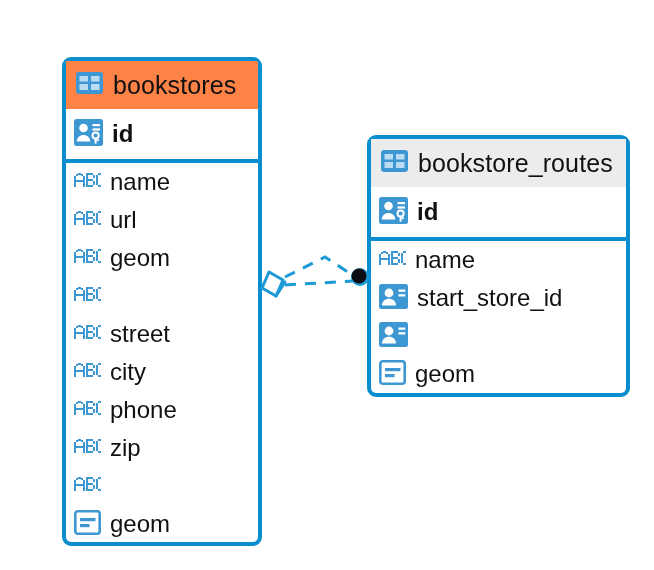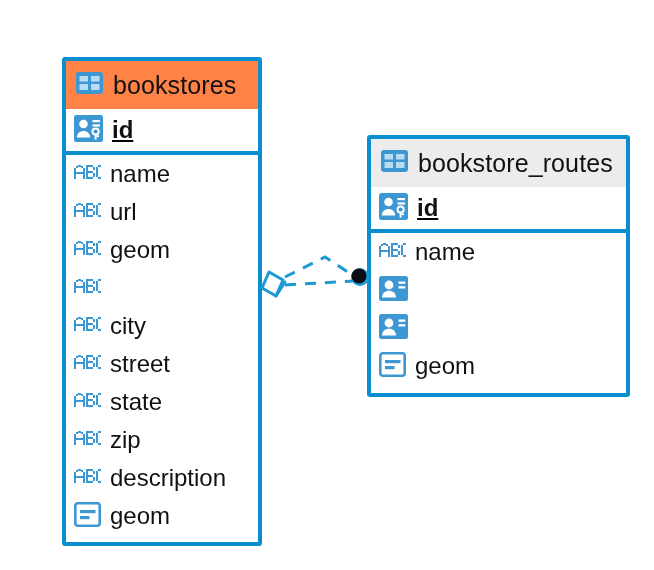--- a/index.html
+++ b/index.html
@@ -15,21 +15,21 @@
     font-family: "Liberation Sans", "DejaVu Sans", sans-serif;
     -webkit-font-smoothing: antialiased;
   }
 
   
   .er-table {
     position: absolute;
     box-sizing: border-box;
     background: #ffffff;
     border: 4px solid #0b8ed0;
-    border-radius: 3px;
+    border-radius: 9px;
   }
 
   .table-header {
     display: flex;
     align-items: center;
     box-sizing: border-box;
     height: 48px;
     padding: 0 8px 0 10px;
     gap: 10px;
   }
@@ -46,23 +46,22 @@
   
   .field-row {
     display: flex;
     align-items: center;
     box-sizing: border-box;
     height: 38px;
     padding: 0 8px 0 8px;
     gap: 9px;
   }
   .field-row.pk {
-    height: 46px;
+    height: 54px;
     border-bottom: 4px solid #0b8ed0;
-    text-decoration: underline;
   }
   .field-label {
     font-size: 24px;
     color: #111111;
     white-space: nowrap;
   }
   .field-row.pk .field-label {
     font-weight: bold;
   }
 
@@ -230,20 +229,45 @@
           <rect x="19" y="2" width="2" height="3"></rect>
             <rect x="14" y="6" width="5" height="2"></rect>
           <rect x="19" y="8" width="2" height="4"></rect>
             <rect x="14" y="12" width="5" height="2"></rect>
           <rect x="24" y="0" width="3" height="2"></rect>
             <rect x="22" y="2" width="2" height="10"></rect>
           <rect x="24" y="12" width="3" height="2"></rect>
         </g>
       </svg>
     </span>
+    <span class="field-label">street</span>
+  </div>
+
+  <div class="field-row">
+    <span class="icon">
+      <svg width="27" height="14" viewBox="0 0 27 14">
+        <g fill="#3d97d3">
+          <rect x="0" y="3" width="2" height="11"></rect>
+            <rect x="2" y="1" width="2" height="2"></rect>
+          <rect x="4" y="0" width="3" height="2"></rect>
+            <rect x="7" y="1" width="2" height="2"></rect>
+          <rect x="9" y="3" width="2" height="11"></rect>
+            <rect x="2" y="7" width="7" height="2"></rect>
+          <rect x="12" y="0" width="2" height="14"></rect>
+            <rect x="14" y="0" width="5" height="2"></rect>
+          <rect x="19" y="2" width="2" height="3"></rect>
+            <rect x="14" y="6" width="5" height="2"></rect>
+          <rect x="19" y="8" width="2" height="4"></rect>
+            <rect x="14" y="12" width="5" height="2"></rect>
+          <rect x="24" y="0" width="3" height="2"></rect>
+            <rect x="22" y="2" width="2" height="10"></rect>
+          <rect x="24" y="12" width="3" height="2"></rect>
+        </g>
+      </svg>
+    </span>
     <span class="field-label">city</span>
   </div>
 
   <div class="field-row">
     <span class="icon">
       <svg width="27" height="14" viewBox="0 0 27 14">
         <g fill="#3d97d3">
           <rect x="0" y="3" width="2" height="11"></rect>
             <rect x="2" y="1" width="2" height="2"></rect>
           <rect x="4" y="0" width="3" height="2"></rect>
@@ -255,46 +279,21 @@
           <rect x="19" y="2" width="2" height="3"></rect>
             <rect x="14" y="6" width="5" height="2"></rect>
           <rect x="19" y="8" width="2" height="4"></rect>
             <rect x="14" y="12" width="5" height="2"></rect>
           <rect x="24" y="0" width="3" height="2"></rect>
             <rect x="22" y="2" width="2" height="10"></rect>
           <rect x="24" y="12" width="3" height="2"></rect>
         </g>
       </svg>
     </span>
-    <span class="field-label">street</span>
-  </div>
-
-  <div class="field-row">
-    <span class="icon">
-      <svg width="27" height="14" viewBox="0 0 27 14">
-        <g fill="#3d97d3">
-          <rect x="0" y="3" width="2" height="11"></rect>
-            <rect x="2" y="1" width="2" height="2"></rect>
-          <rect x="4" y="0" width="3" height="2"></rect>
-            <rect x="7" y="1" width="2" height="2"></rect>
-          <rect x="9" y="3" width="2" height="11"></rect>
-            <rect x="2" y="7" width="7" height="2"></rect>
-          <rect x="12" y="0" width="2" height="14"></rect>
-            <rect x="14" y="0" width="5" height="2"></rect>
-          <rect x="19" y="2" width="2" height="3"></rect>
-            <rect x="14" y="6" width="5" height="2"></rect>
-          <rect x="19" y="8" width="2" height="4"></rect>
-            <rect x="14" y="12" width="5" height="2"></rect>
-          <rect x="24" y="0" width="3" height="2"></rect>
-            <rect x="22" y="2" width="2" height="10"></rect>
-          <rect x="24" y="12" width="3" height="2"></rect>
-        </g>
-      </svg>
-    </span>
-    <span class="field-label">state</span>
+    <span class="field-label">phone</span>
   </div>
 
   <div class="field-row">
     <span class="icon">
       <svg width="27" height="14" viewBox="0 0 27 14">
         <g fill="#3d97d3">
           <rect x="0" y="3" width="2" height="11"></rect>
             <rect x="2" y="1" width="2" height="2"></rect>
           <rect x="4" y="0" width="3" height="2"></rect>
             <rect x="7" y="1" width="2" height="2"></rect>
@@ -330,21 +329,20 @@
           <rect x="19" y="2" width="2" height="3"></rect>
             <rect x="14" y="6" width="5" height="2"></rect>
           <rect x="19" y="8" width="2" height="4"></rect>
             <rect x="14" y="12" width="5" height="2"></rect>
           <rect x="24" y="0" width="3" height="2"></rect>
             <rect x="22" y="2" width="2" height="10"></rect>
           <rect x="24" y="12" width="3" height="2"></rect>
         </g>
       </svg>
     </span>
-    <span class="field-label">description</span>
   </div>
 
   <div class="field-row">
     <span class="icon">
       <svg width="27" height="25" viewBox="0 0 27 25">
         <rect x="1.3" y="1.3" width="24.4" height="22.4" rx="2.5" fill="#ffffff" stroke="#3d97d3" stroke-width="2.6"></rect>
         <rect x="6" y="8" width="15.5" height="3.2" fill="#3d97d3"></rect>
         <rect x="6" y="14" width="9.5" height="3.2" fill="#3d97d3"></rect>
       </svg>
     </span>
@@ -411,20 +409,21 @@
   <div class="field-row">
     <span class="icon">
       <svg width="29" height="25" viewBox="0 0 29 25">
         <rect x="0" y="0" width="29" height="25" rx="2.5" fill="#3d97d3"></rect>
         <circle cx="10" cy="9" r="4.4" fill="#ffffff"></circle>
         <path d="M3 21.5c0-4.2 3.2-6.7 7-6.7s7 2.5 7 6.7z" fill="#ffffff"></path>
         <rect x="19.5" y="5.5" width="6.8" height="2.3" fill="#ffffff"></rect>
         <rect x="19.5" y="10.2" width="6.8" height="2.3" fill="#ffffff"></rect>
       </svg>
     </span>
+    <span class="field-label">start_store_id</span>
   </div>
 
   <div class="field-row">
     <span class="icon">
       <svg width="29" height="25" viewBox="0 0 29 25">
         <rect x="0" y="0" width="29" height="25" rx="2.5" fill="#3d97d3"></rect>
         <circle cx="10" cy="9" r="4.4" fill="#ffffff"></circle>
         <path d="M3 21.5c0-4.2 3.2-6.7 7-6.7s7 2.5 7 6.7z" fill="#ffffff"></path>
         <rect x="19.5" y="5.5" width="6.8" height="2.3" fill="#ffffff"></rect>
         <rect x="19.5" y="10.2" width="6.8" height="2.3" fill="#ffffff"></rect>

